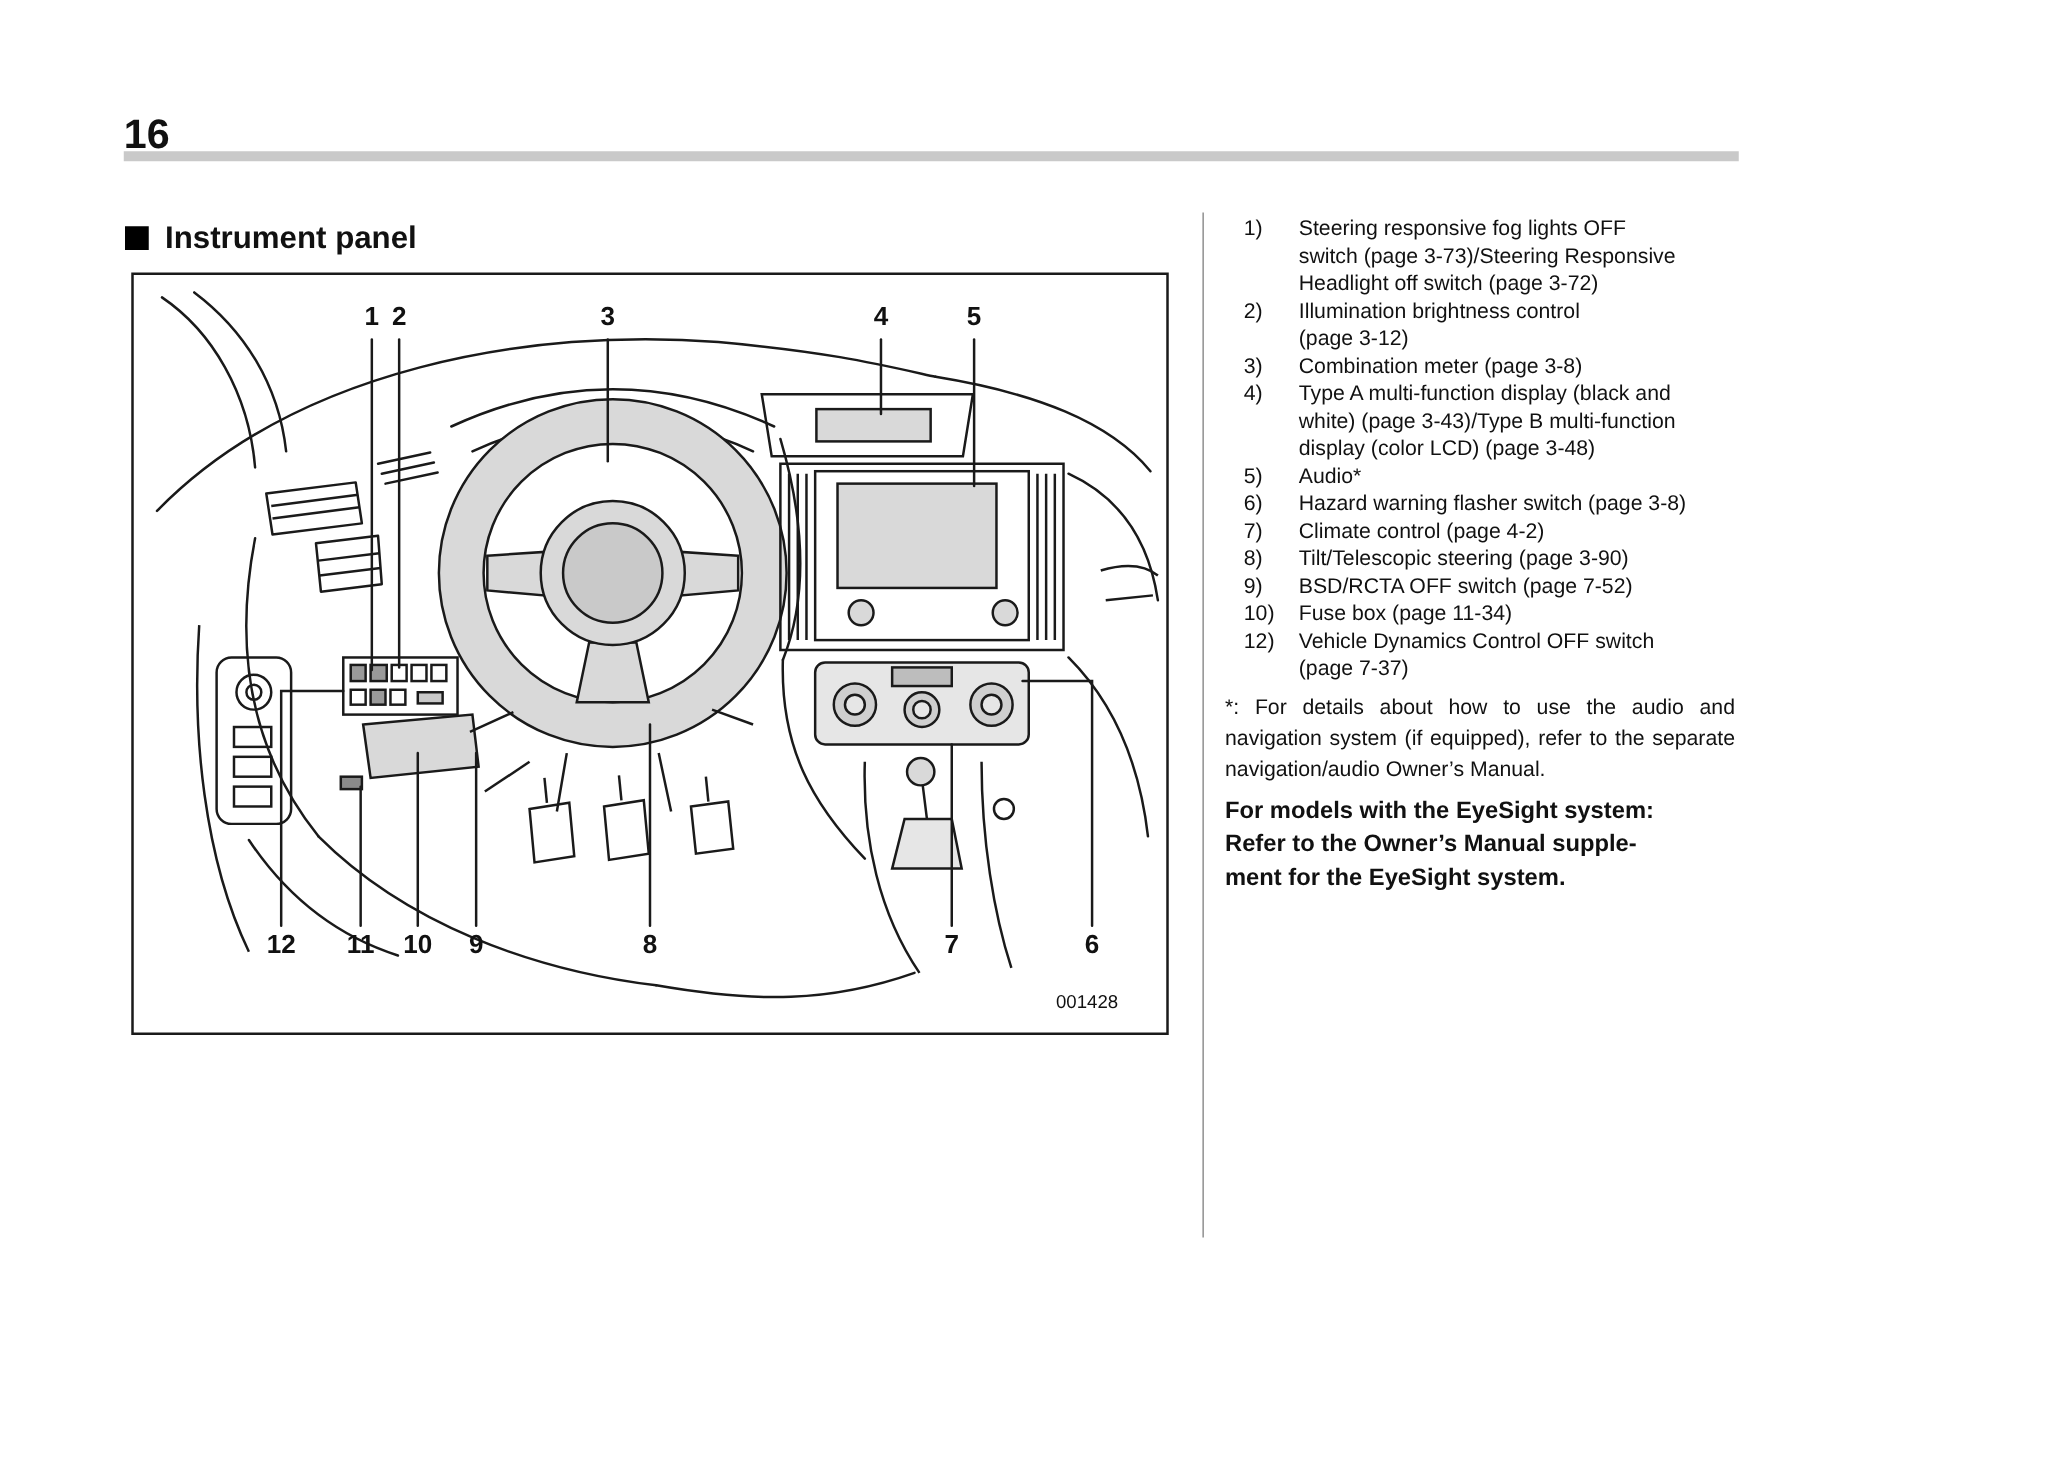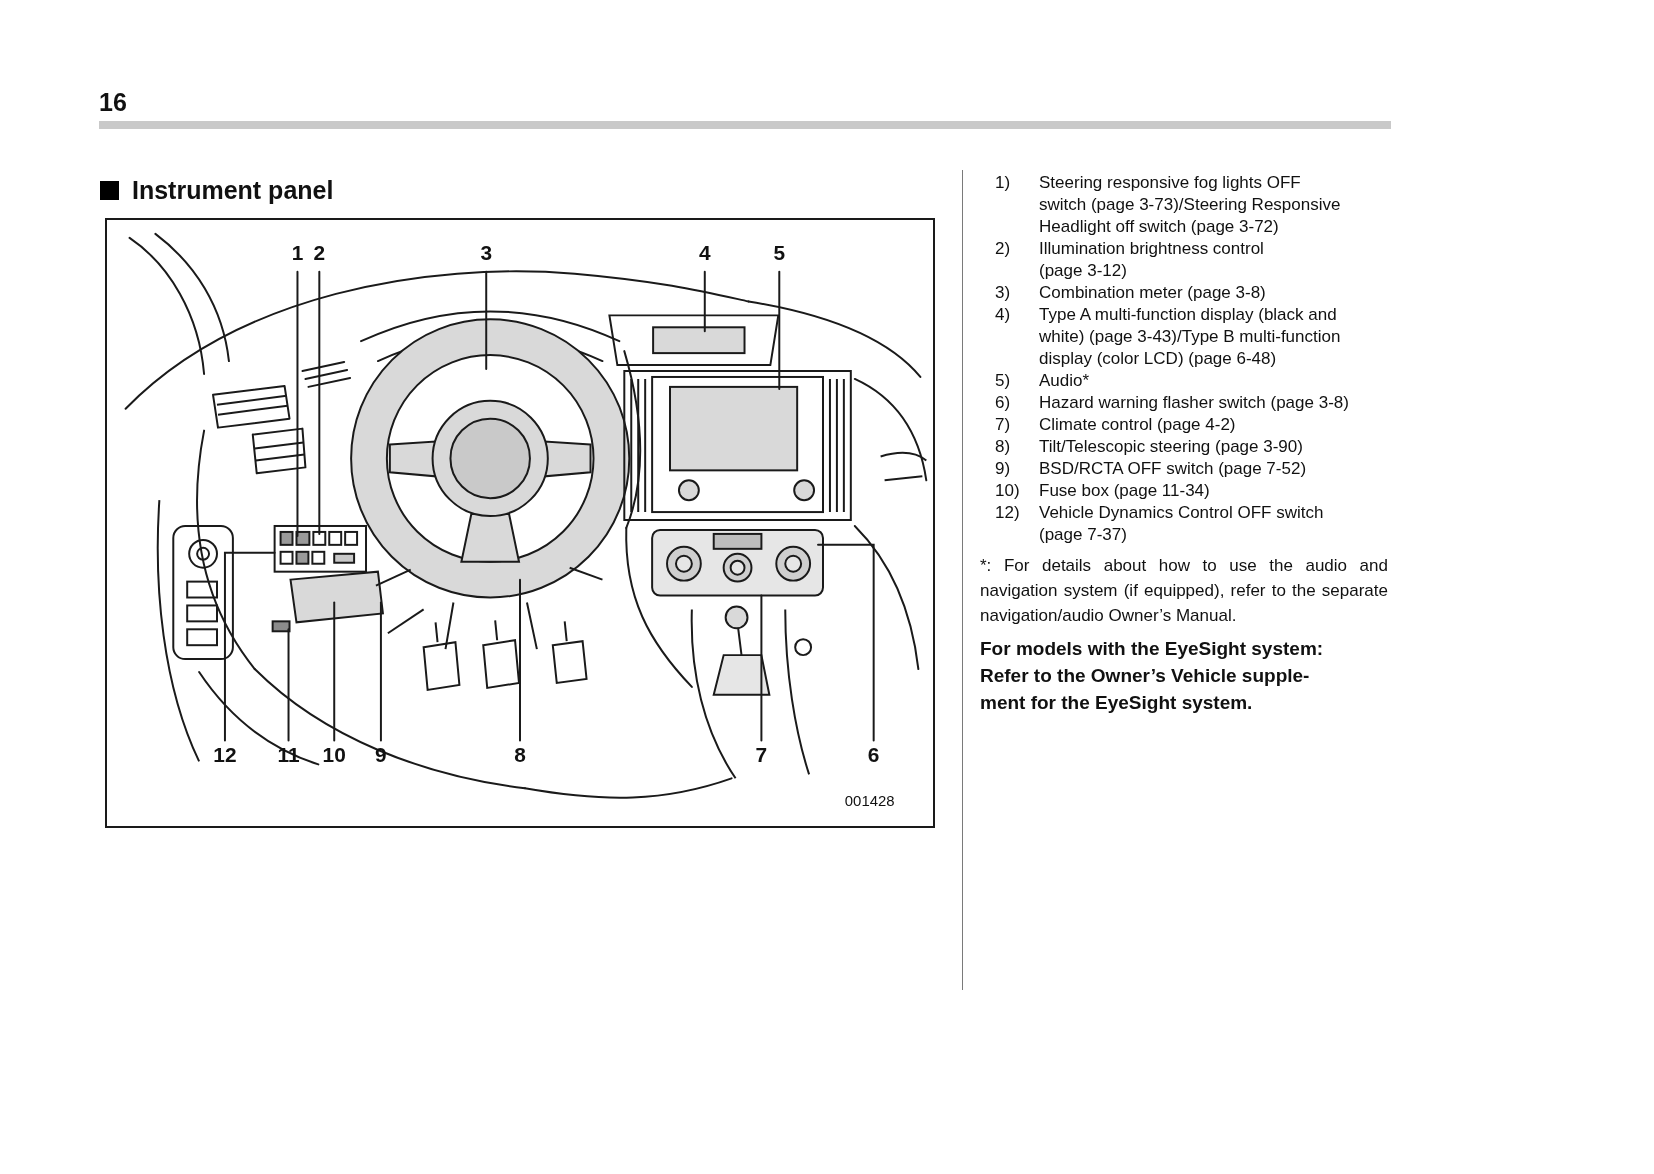--- a/index.html
+++ b/index.html
@@ -1,21 +1,21 @@
 <!DOCTYPE html>
 <html><head>
 <meta charset="utf-8">
 <style>
   html,body{margin:0;padding:0;}
   body{
     width:1654px;height:1174px;position:relative;background:#ffffff;
     font-family:"Liberation Sans",sans-serif;color:#111;overflow:hidden;
   }
   .page-rule{position:absolute;left:99px;top:121px;width:1292px;height:8px;background:#c9c9c9;}
-  .page-number{position:absolute;left:99px;top:88px;font-size:25px;font-weight:bold;z-index:2;}
+  .page-number{position:absolute;left:99px;top:88px;font-size:33px;font-weight:bold;z-index:2;}
   .section-head{position:absolute;left:100px;top:176px;display:flex;align-items:center;gap:13px;}
   .section-bullet{width:19px;height:19px;background:#000;flex:0 0 19px;}
   .section-title{font-size:25px;font-weight:bold;}
   .figure-box{position:absolute;left:105px;top:218px;width:830px;height:610px;border:2px solid #1a1a1a;box-sizing:border-box;background:#fff;}
   .figure-box svg{display:block;width:826px;height:606px;}
   svg text{font-family:"Liberation Sans",sans-serif;font-weight:bold;font-size:21px;fill:#111;}
   svg text.figcode{font-weight:normal;font-size:15px;}
   .column-divider{position:absolute;left:962px;top:170px;width:1px;height:820px;background:#7a7a7a;}
   .right-col{position:absolute;left:980px;top:172px;width:408px;}
   .legend{font-size:17px;line-height:22px;padding-left:15px;}
@@ -209,21 +209,21 @@
 (page 3-12)</span>
     </div>
     <div class="legend-row">
       <span class="ln">3)</span>
       <span class="lt">Combination meter (page 3-8)</span>
     </div>
     <div class="legend-row">
       <span class="ln">4)</span>
       <span class="lt">Type A multi-function display (black and
 white) (page 3-43)/Type B multi-function
-display (color LCD) (page 6-48)</span>
+display (color LCD) (page 3-48)</span>
     </div>
     <div class="legend-row">
       <span class="ln">5)</span>
       <span class="lt">Audio*</span>
     </div>
     <div class="legend-row">
       <span class="ln">6)</span>
       <span class="lt">Hazard warning flasher switch (page 3-8)</span>
     </div>
     <div class="legend-row">
@@ -245,15 +245,15 @@
     <div class="legend-row">
       <span class="ln">12)</span>
       <span class="lt">Vehicle Dynamics Control OFF switch
 (page 7-37)</span>
     </div>
   </div>
 
   <div class="footnote">*: For details about how to use the audio and navigation system (if equipped), refer to the separate navigation/audio Owner’s Manual.</div>
 
   <div class="note-body">For models with the EyeSight system:
-Refer to the Owner’s Vehicle supple-
+Refer to the Owner’s Manual supple-
 ment for the EyeSight system.</div>
 </div>
 
 </body></html>

